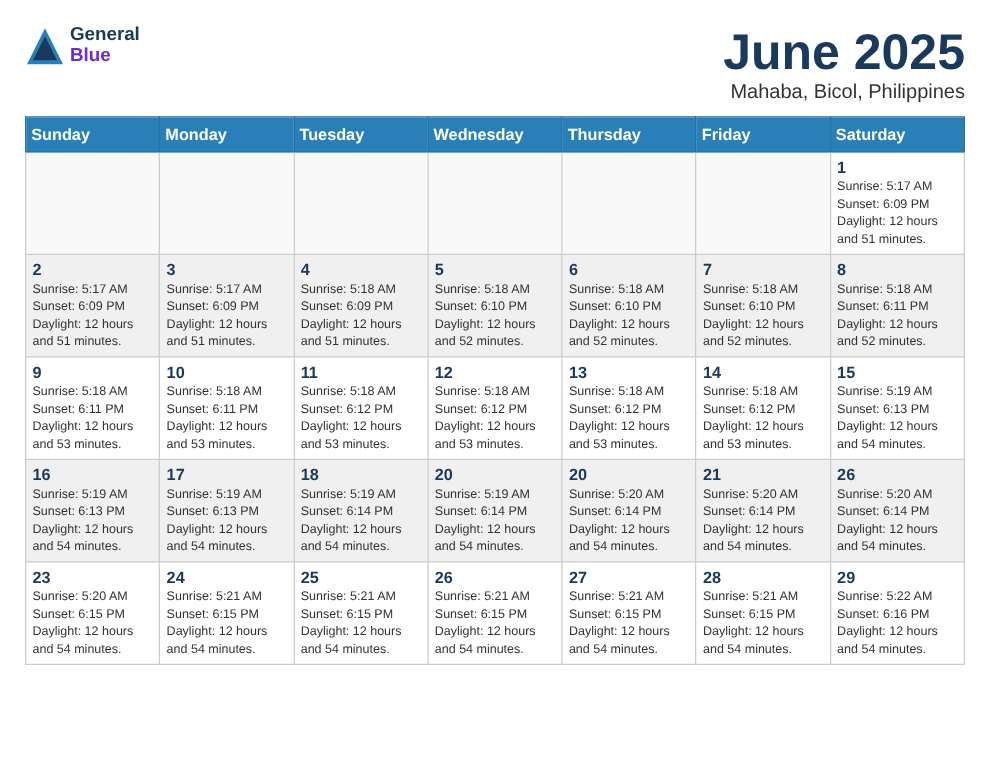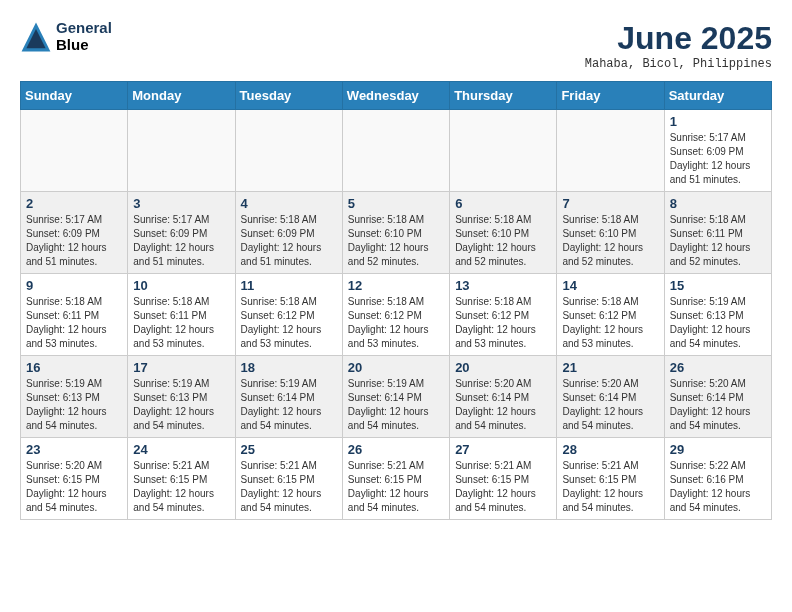--- a/index.html
+++ b/index.html
@@ -21,38 +21,37 @@
       align-items: center;
       gap: 4px;
     }
     .logo-text {
       font-size: 15px;
       font-weight: bold;
       color: #1a3a5c;
       line-height: 1.1;
     }
     .logo-blue {
-      color: #000000;
+      color: #6d28d9;
     }
     .logo-icon {
       width: 32px;
       height: 32px;
     }
     .title-area {
       text-align: right;
     }
     .calendar-title {
-      font-size: 32px;
+      font-size: 40px;
       font-weight: bold;
       color: #1a3a5c;
     }
     .calendar-subtitle {
-      font-size: 12px;
+      font-size: 16px;
       color: #333;
-      font-family: Liberation Mono, monospace;
     }
     table {
       width: 100%;
       border-collapse: collapse;
       font-size: 11px;
       border-radius: 28px;
     }
     thead tr th {
       background-color: #2980b9;
       color: #fff;

